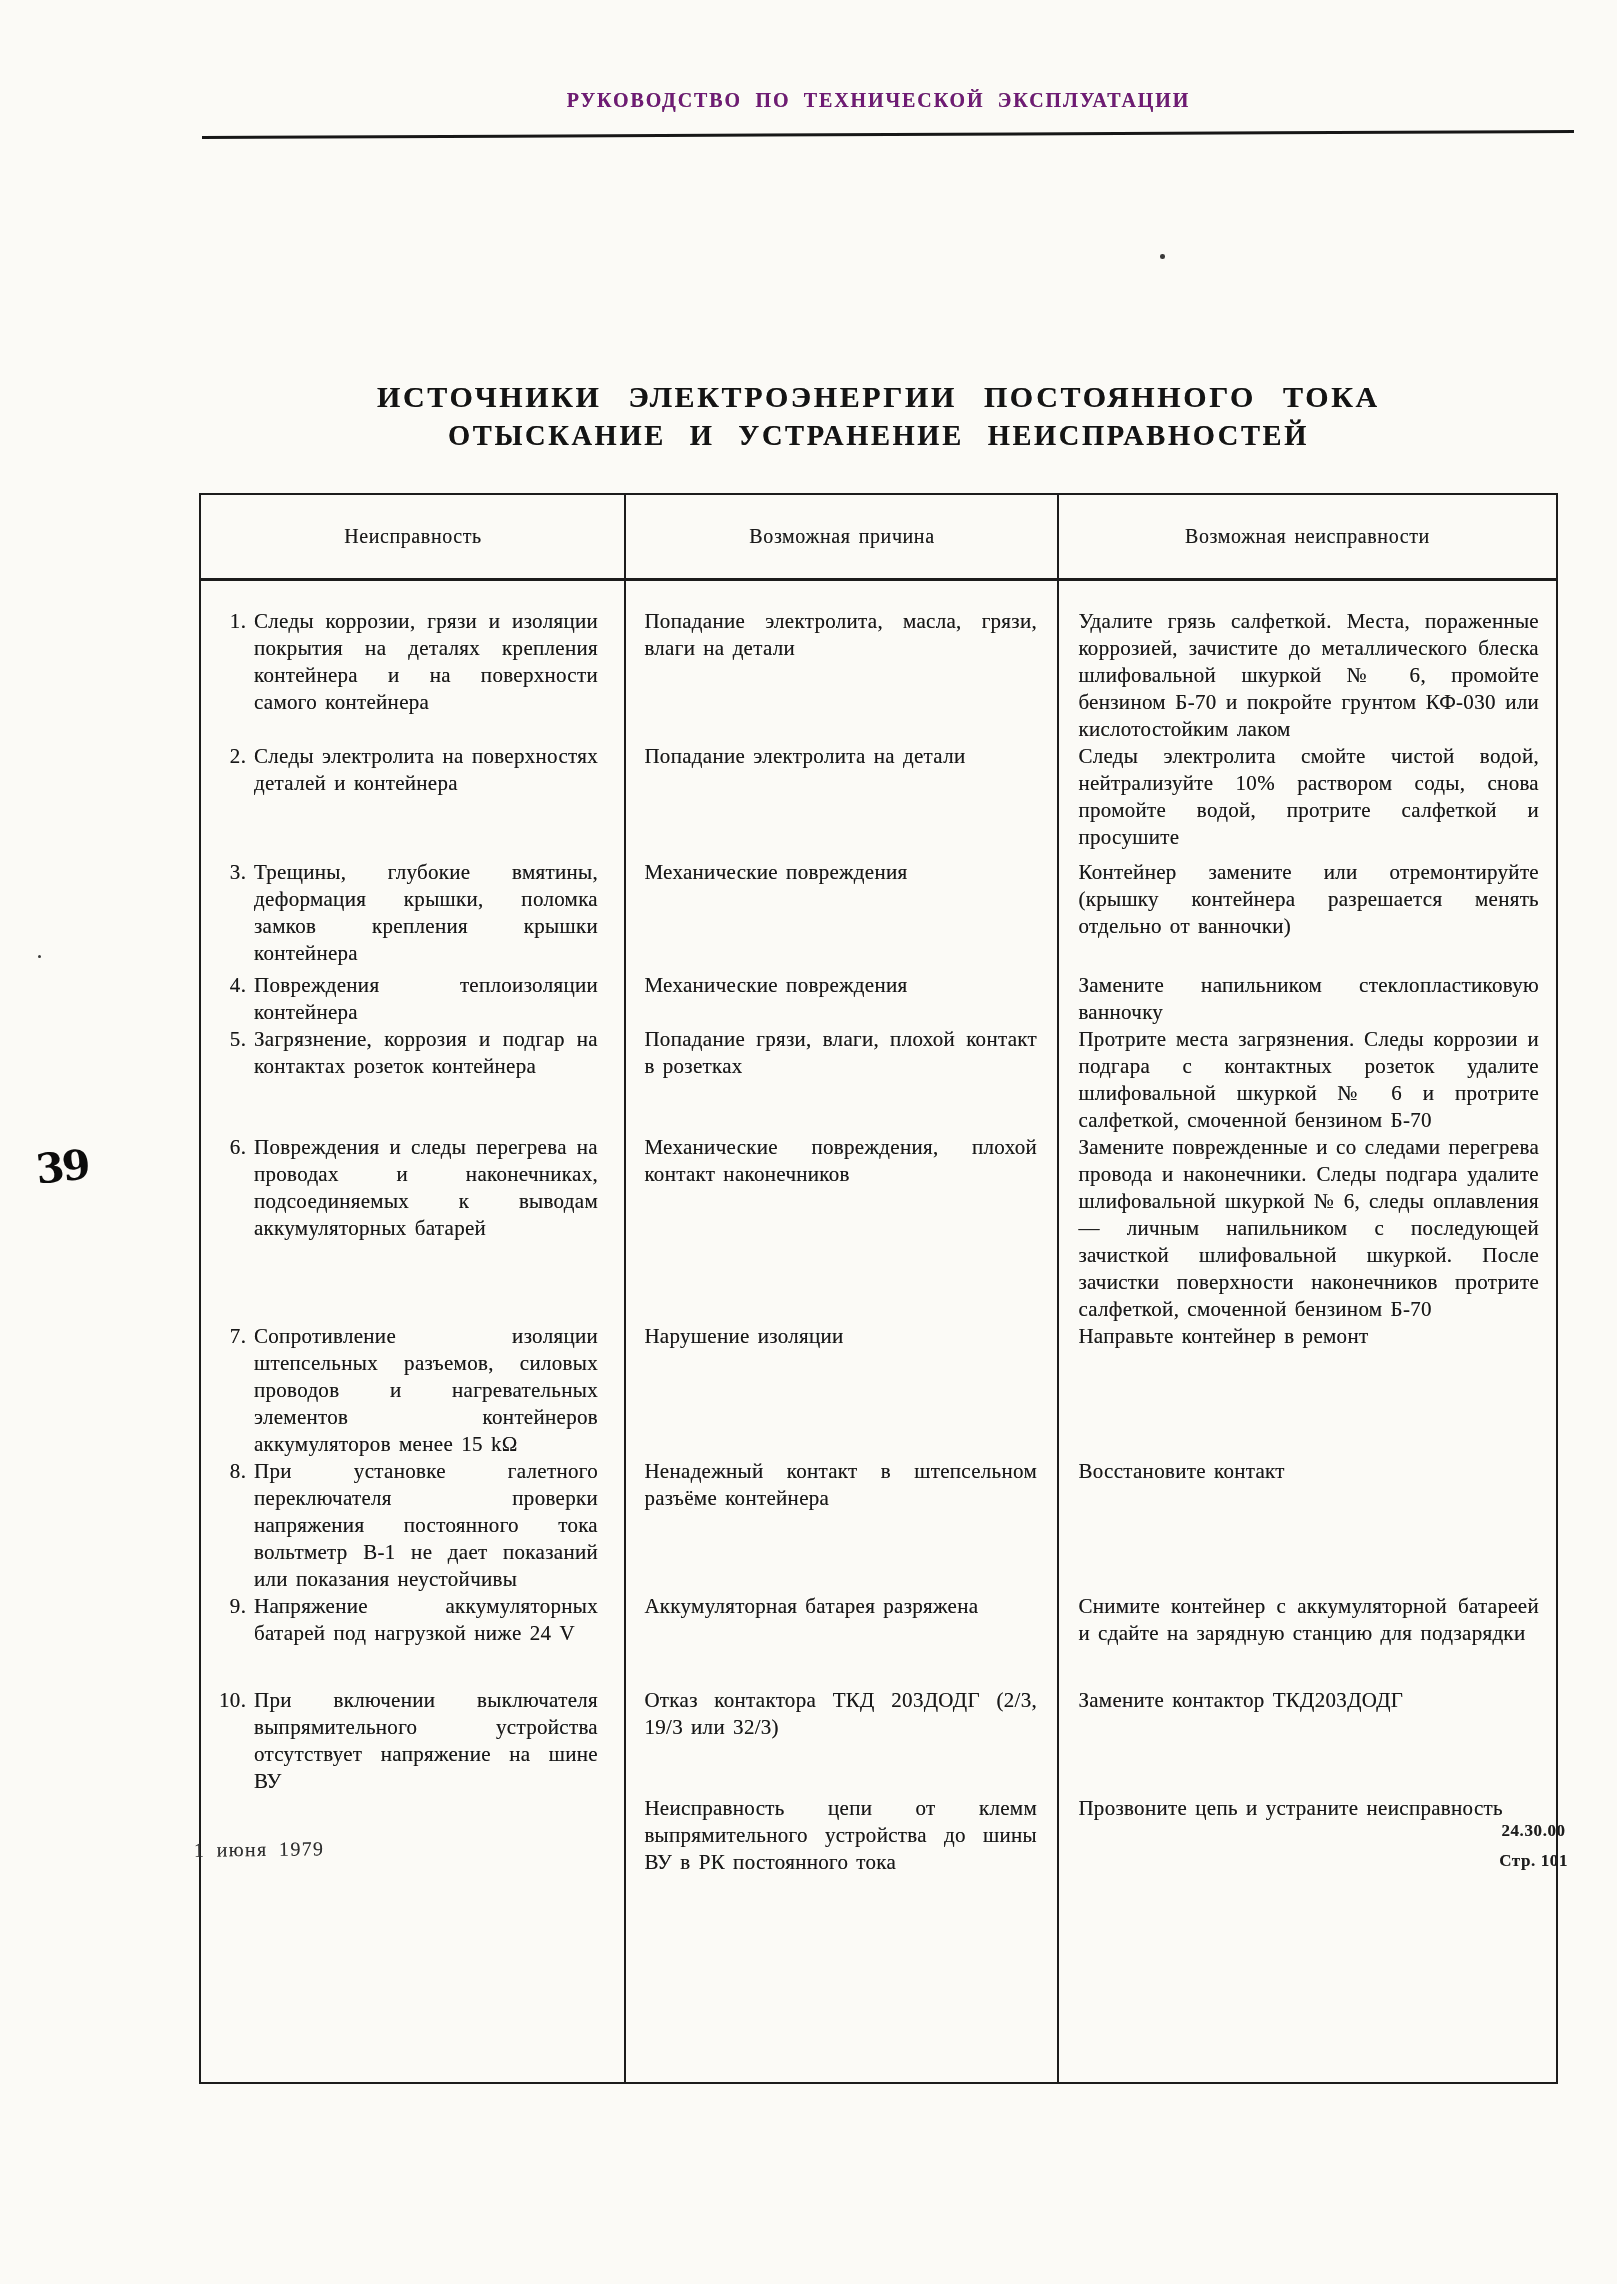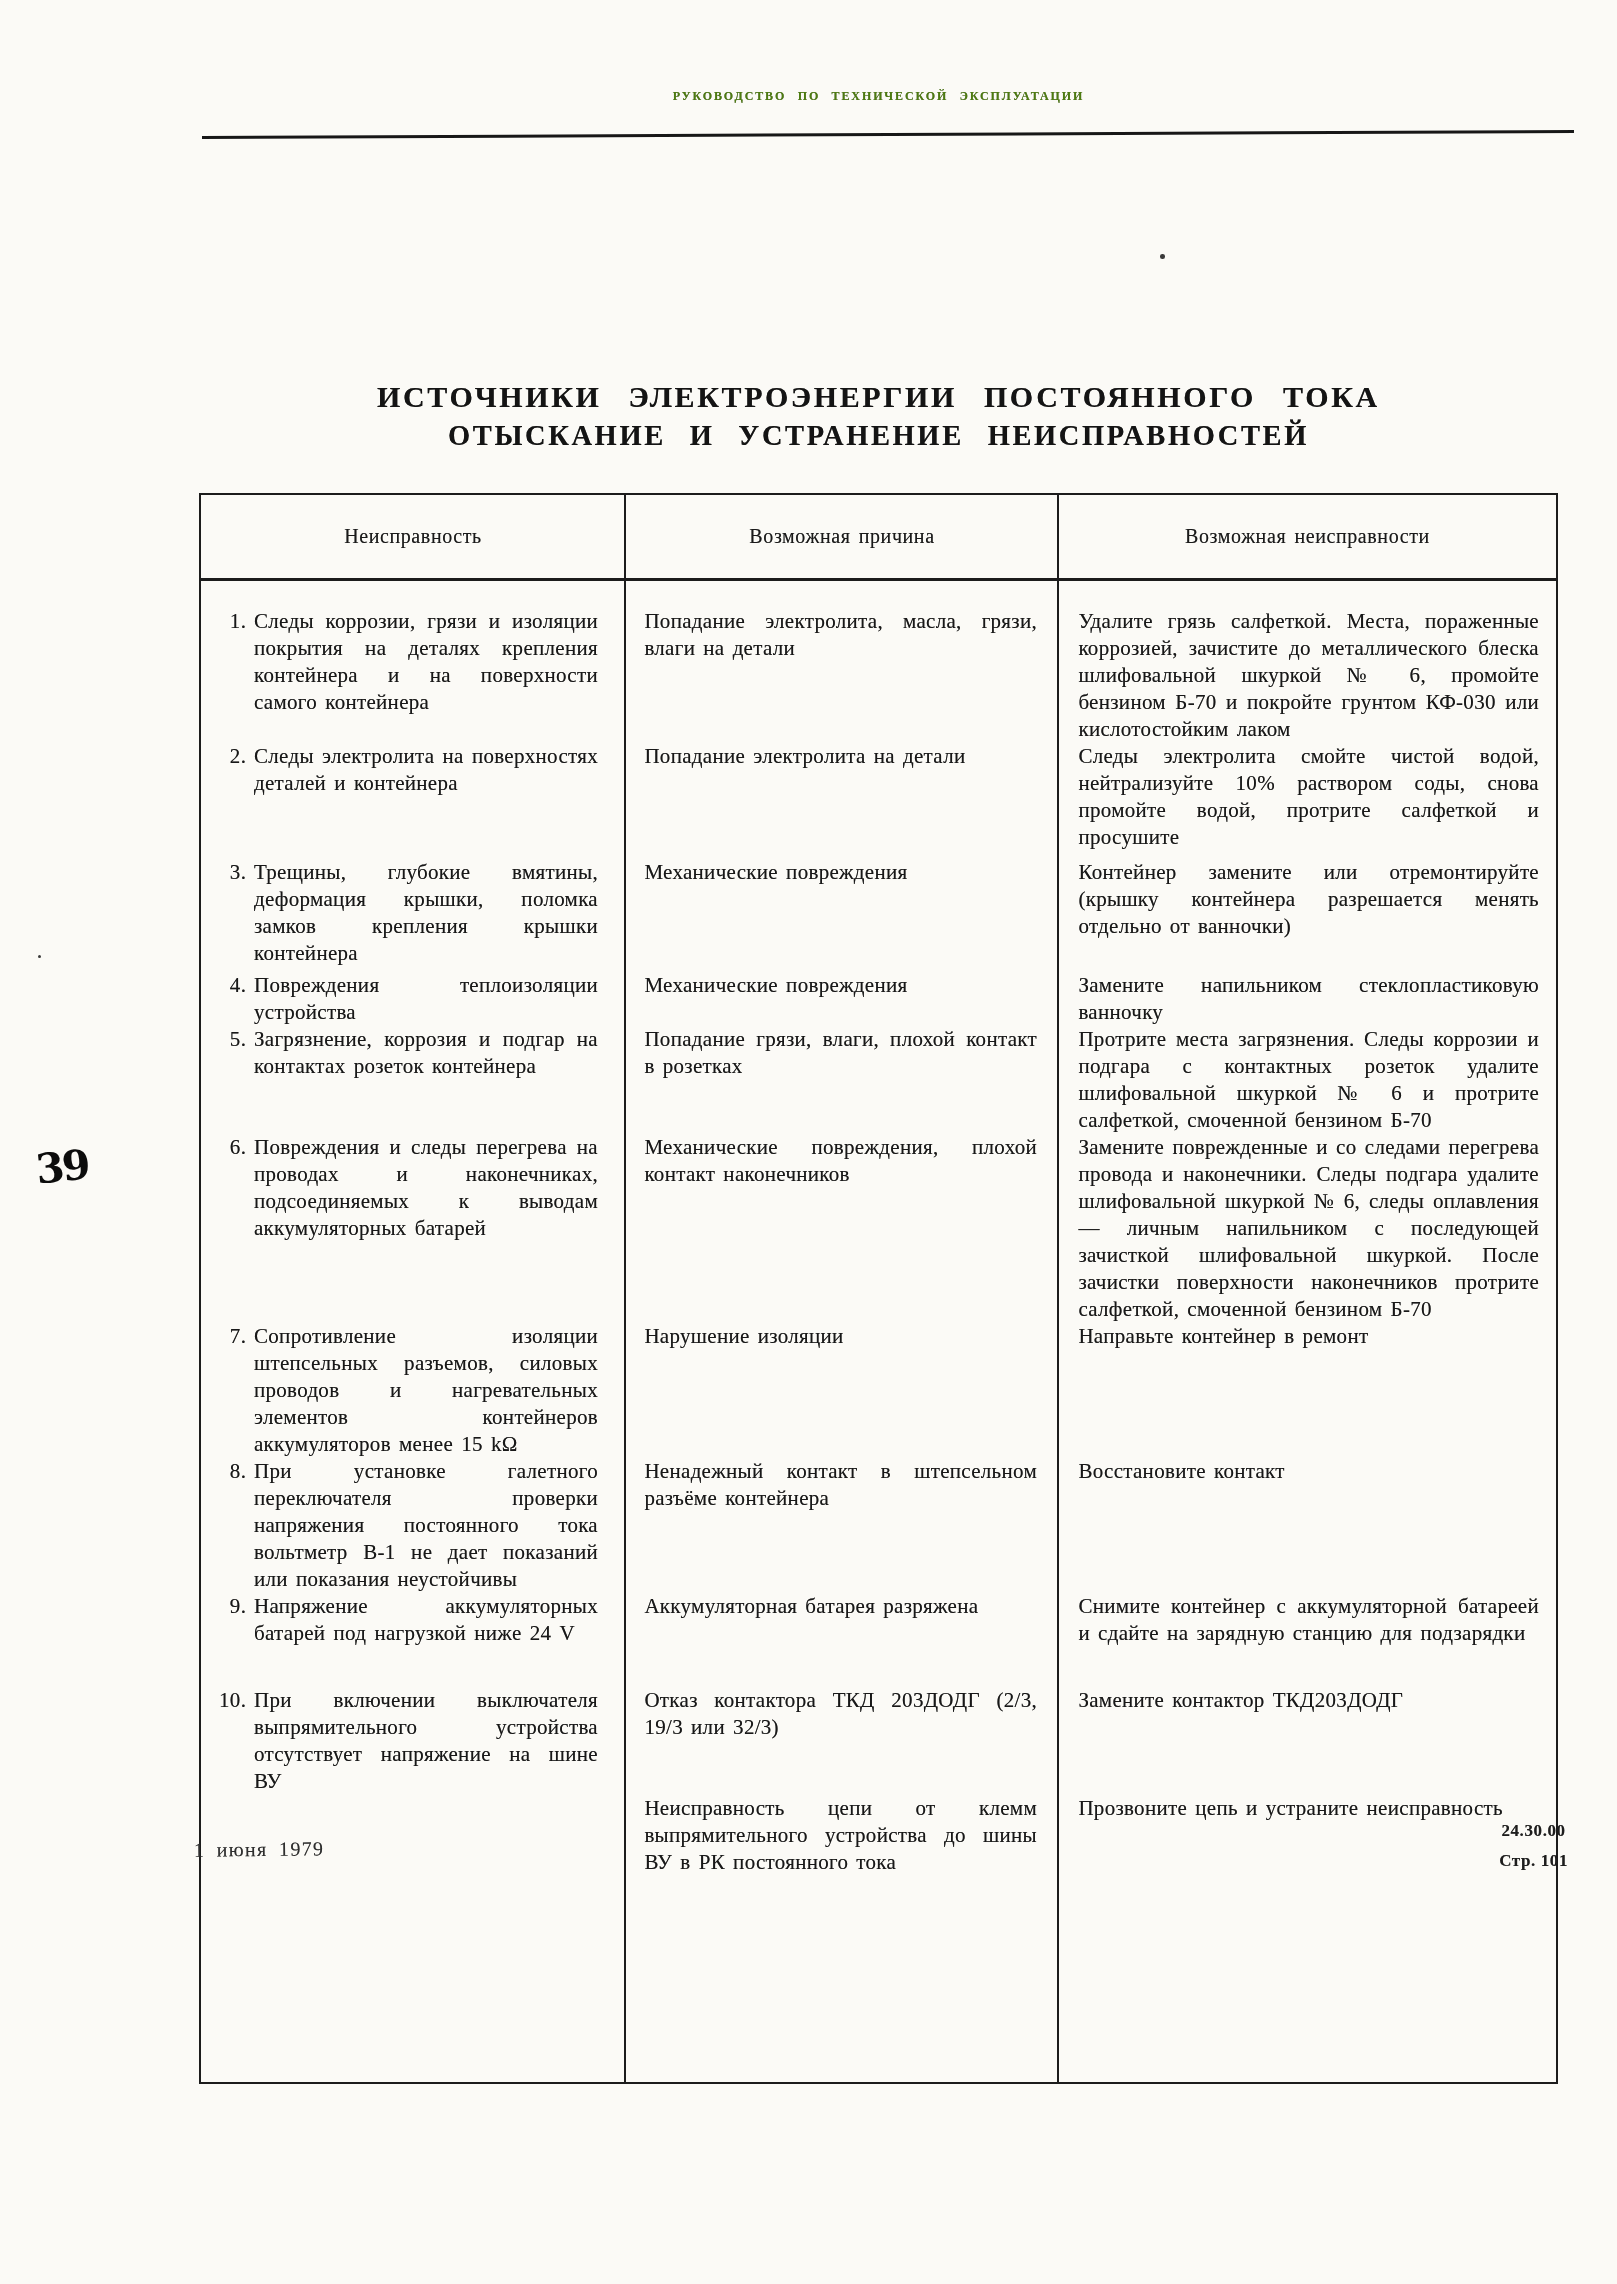--- a/index.html
+++ b/index.html
@@ -8,22 +8,22 @@
     background:#fbfaf6;
     font-family:"Liberation Serif","DejaVu Serif",serif;
     color:#161616;
     -webkit-font-smoothing:antialiased;
   }
   .page{position:absolute;inset:0;overflow:hidden;}
 
   
   .running-head{
     position:absolute;left:199px;top:89px;width:1359px;
-    text-align:center;font-size:12px;font-weight:bold;
-    letter-spacing:1.9px;word-spacing:6.5px;color:#4d7c0f;
+    text-align:center;font-size:20px;font-weight:bold;
+    letter-spacing:1.9px;word-spacing:6.5px;color:#701a75;
     text-shadow:0 0 0.4px rgba(0,0,0,.5);
   }
   .head-rule{
     position:absolute;left:202px;top:133px;width:1372px;height:3.2px;
     background:#171717;transform:rotate(-0.25deg);
   }
 
   
   .doc-title{
     position:absolute;left:199px;top:380px;width:1359px;
@@ -148,21 +148,21 @@
       <span class="num">3.</span>
       <span class="ftext">Трещины, глубокие вмятины, деформация крышки, поломка замков крепления крышки контейнера</span>
     </div>
     <div class="cell cause">Механические повреждения</div>
     <div class="cell remedy">Контейнер замените или отремонтируйте (крышку контейнера разрешается менять отдельно от ванночки)</div>
   </div>
 
   <div class="trow">
     <div class="cell fault">
       <span class="num">4.</span>
-      <span class="ftext">Повреждения теплоизоляции устройства</span>
+      <span class="ftext">Повреждения теплоизоляции контейнера</span>
     </div>
     <div class="cell cause">Механические повреждения</div>
     <div class="cell remedy">Замените напильником стеклопластиковую ванночку</div>
   </div>
 
   <div class="trow">
     <div class="cell fault">
       <span class="num">5.</span>
       <span class="ftext">Загрязнение, коррозия и подгар на контактах розеток контейнера</span>
     </div>

